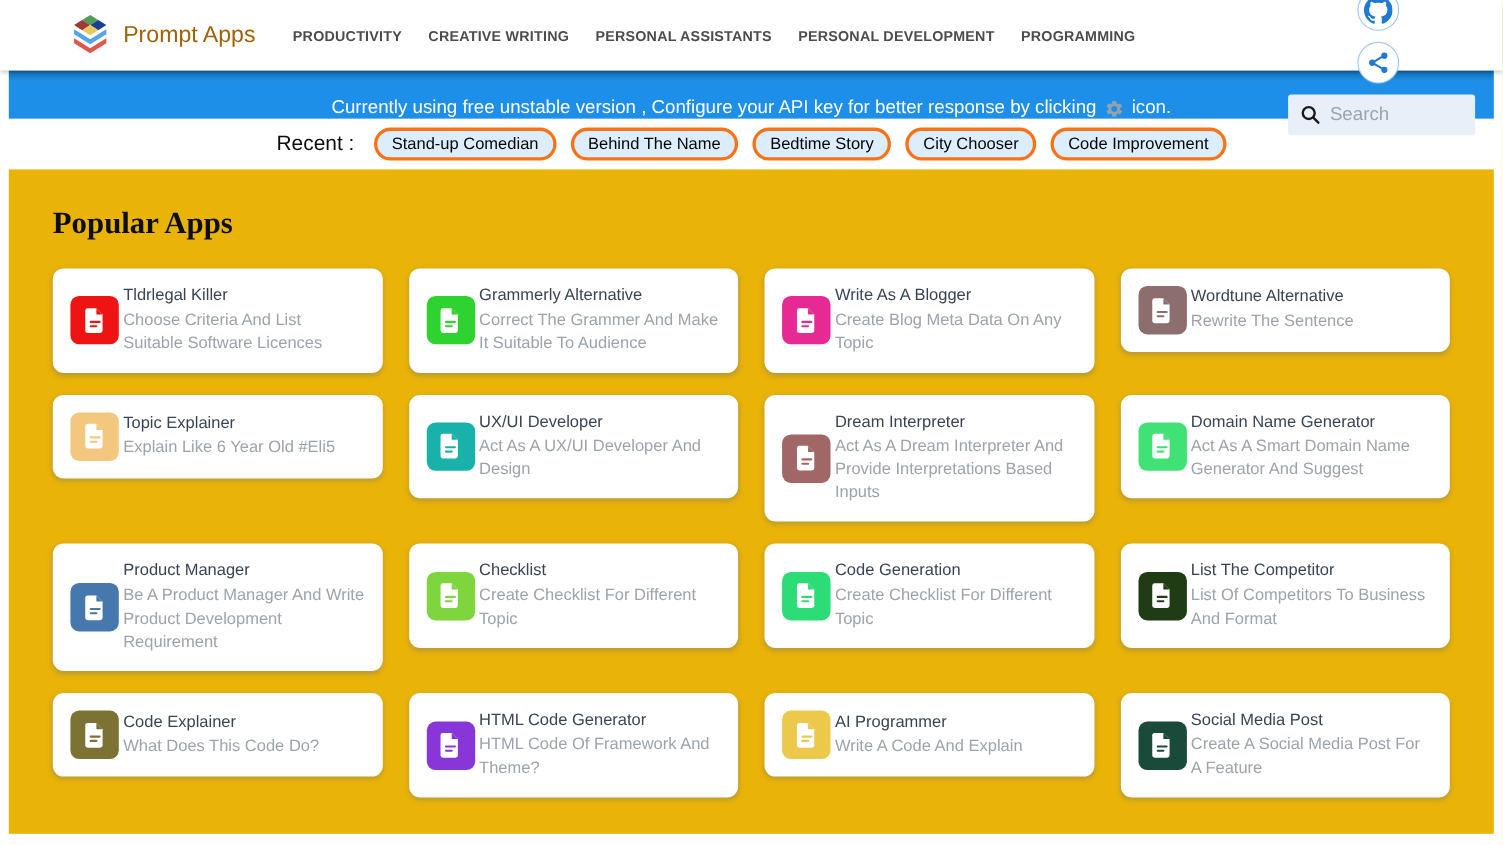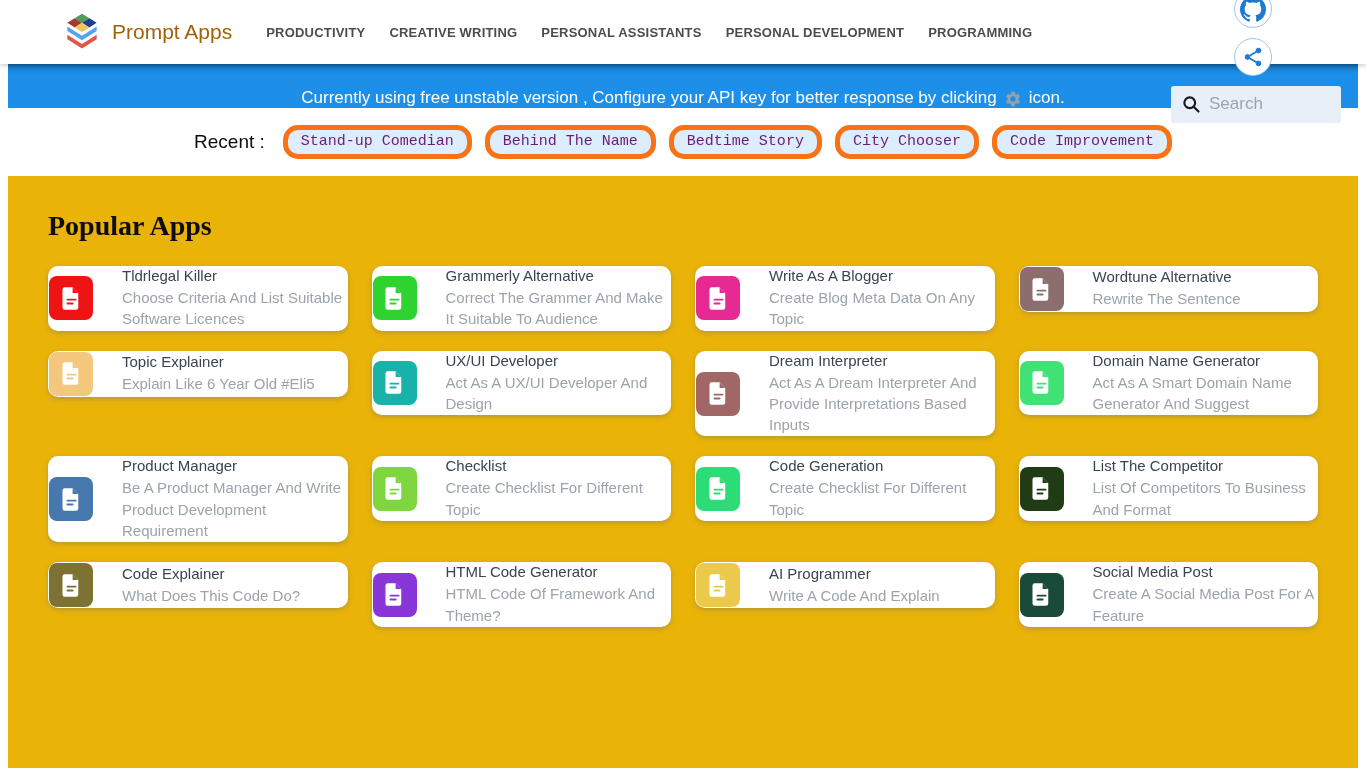--- a/index.html
+++ b/index.html
@@ -26,36 +26,36 @@
   .searchbox input::placeholder { color:#9aa4af; }
 
   
   .banner { margin:0 8px; height:44px; background:#1e8fe8;
     background:linear-gradient(#0e5f9f 0%, #1779c5 7%, #1e8fe8 22%);
     display:flex; align-items:flex-end; justify-content:center; gap:7px;
     color:#fff; font-size:17px; }
   .banner .gear-inline { color:#93a1ad; display:flex; }
 
   
-  .recent { height:68px; background:#fff; display:flex; align-items:center;
+  .recent { height:46px; background:#fff; display:flex; align-items:center;
     justify-content:center; gap:13px; }
   .recent-label { font-size:19px; color:#0d0d0d; font-weight:500; margin-right:5px; }
-  .pill { border:5px solid #f97316; background:#dcedfd; color:#701a75;
+  .pill { border:3px solid #f97316; background:#dcedfd; color:#000000;
     border-radius:15px; padding:3px 13px 4px; font-size:15px; cursor:pointer;
-    white-space:nowrap;font-family:Liberation Mono, monospace; }
+    white-space:nowrap; }
 
   
   .main { margin:0 8px; height:604px; background:#eab308; padding:34px 40px 0; }
   .main h1 { font-family:"Liberation Serif", serif; font-weight:700; font-size:28px;
     color:#0e0e0e; margin-bottom:24px; }
   .grid { display:grid; grid-template-columns:repeat(4, 1fr); gap:20px 24px;
     align-items:start; }
-  .card { background:#fff; border-radius:10px; padding:1px;
+  .card { background:#fff; border-radius:10px; padding:16px;
     box-shadow:0 2px 5px rgba(90,105,125,.35); display:flex; align-items:center;
-    gap:29px; cursor:pointer; }
+    gap:4px; cursor:pointer; }
   .app-icon { width:44px; height:44px; border-radius:8px; flex-shrink:0;
     display:flex; align-items:center; justify-content:center; }
   .card-text { min-width:0; }
   .card-title { font-size:15px; color:#394452; font-weight:500; margin-bottom:3px; }
   .card-desc { font-size:15px; color:#9ca3ab; line-height:1.42; }
 </style>
 </head>
 <body>
 
 <div class="header">

